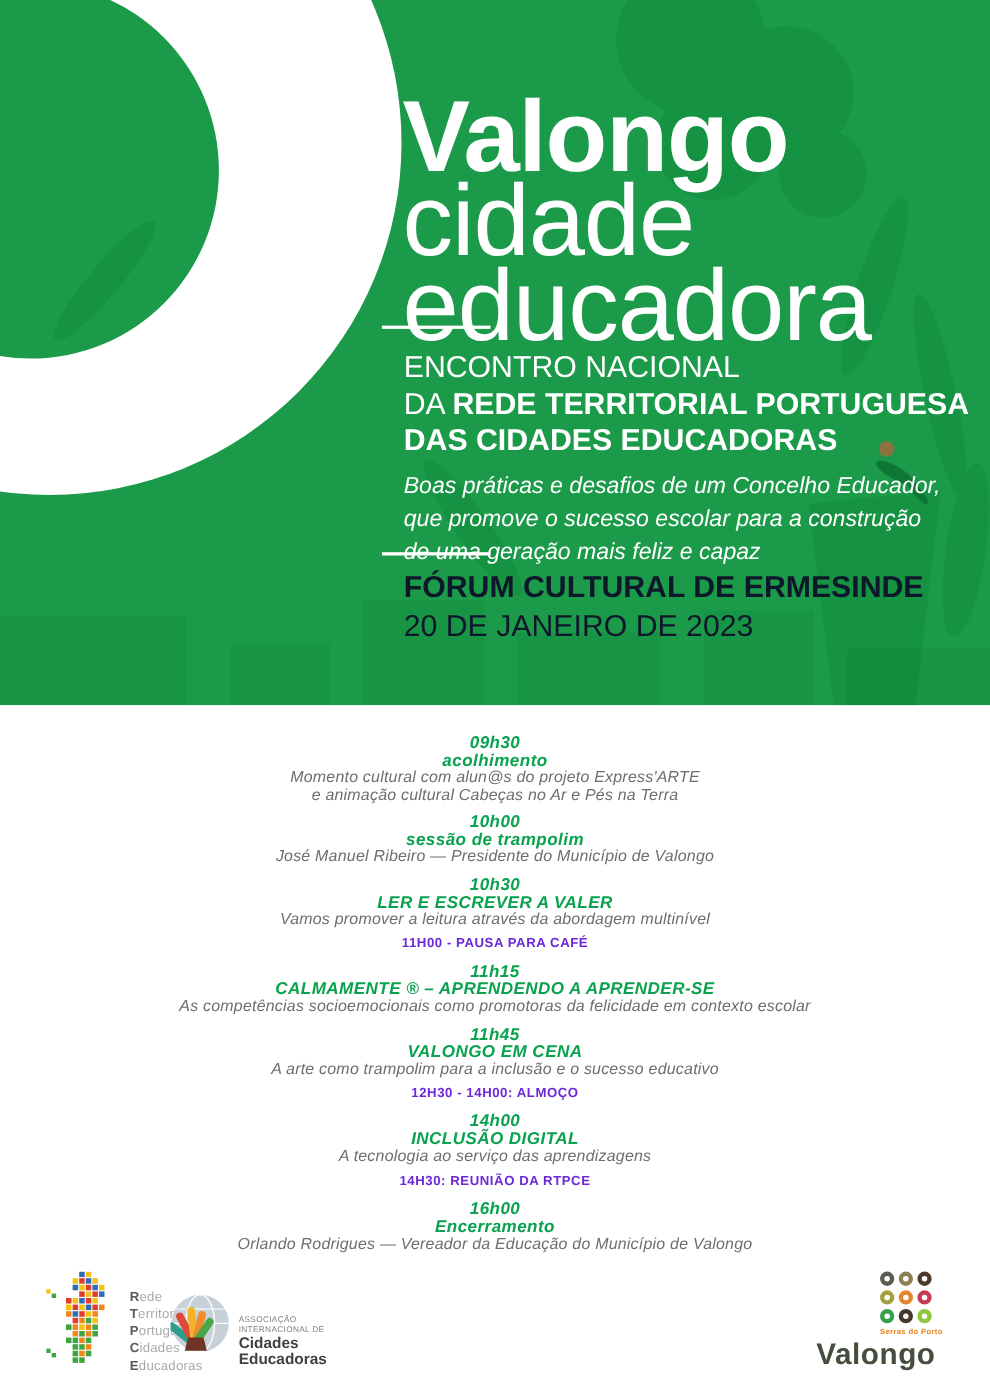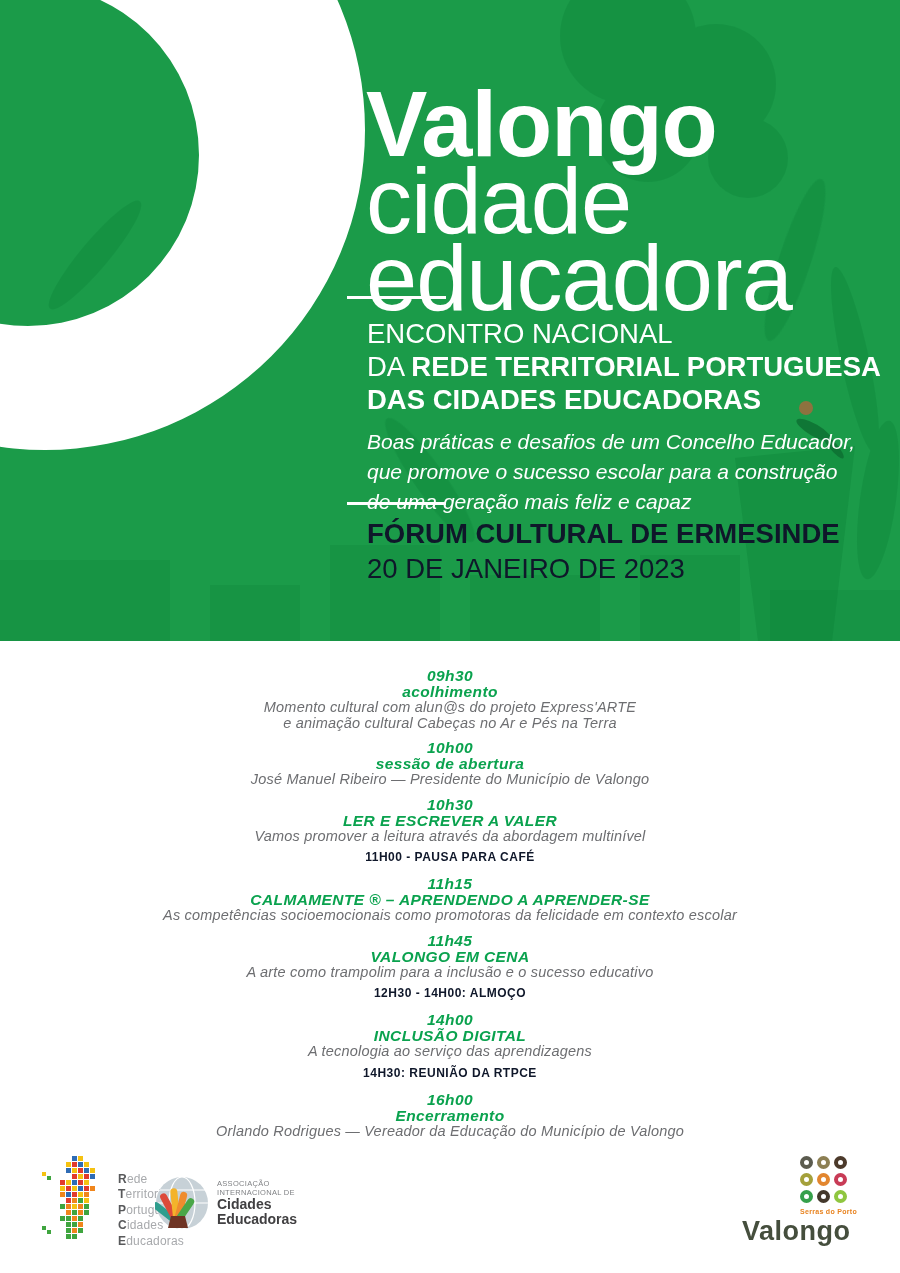--- a/index.html
+++ b/index.html
@@ -18,29 +18,29 @@
   .event .b { font-weight:700; }
   .event-sub { margin-top:11px; font-style:italic; font-size:21px; line-height:30px; font-weight:400; }
   .venue { position:absolute; left:367px; top:516px; color:#0f172a; font-size:27.5px; line-height:35px; }
   .venue-name { font-weight:700; }
 
   
   .schedule { position:absolute; left:0; top:641px; width:900px; text-align:center; padding-top:27px; }
   .session { margin-bottom:9px;font-style:italic; }
   .s-time, .s-title { color:#0aa24e; font-weight:700; font-size:15.5px; line-height:16px; letter-spacing:0.4px; }
   .s-desc { color:#6d6e71; font-size:14.5px; line-height:15.5px; letter-spacing:0.2px; }
-  .break { color:#0f172a; font-weight:700; font-size:12px; line-height:13px; margin:-2px 0 12px; letter-spacing:0.5px; }
+  .break { color:#6d28d9; font-weight:700; font-size:12px; line-height:13px; margin:-2px 0 12px; letter-spacing:0.5px; }
 
   
   .footer { position:absolute; left:0; top:1148px; width:900px; height:125px; }
   .logo-rtpce { position:absolute; left:42px; top:8px; display:flex; }
   .rtpce-text { margin-left:10px; margin-top:16px; font-size:12px; line-height:15.4px; color:#a7a9ac; letter-spacing:0.2px; }
   .rtpce-text b { color:#58595b; font-weight:700; }
   .logo-aice { position:absolute; left:155px; top:28px; display:flex; }
-  .aice-text { margin-left:8px; margin-top:4px; }
+  .aice-text { margin-left:8px; margin-top:20px; }
   .aice-small { font-size:7.5px; line-height:8.5px; color:#808285; letter-spacing:0.3px; }
   .aice-bold { font-size:14px; line-height:14.5px; color:#414042; font-weight:700; }
   .logo-valongo { position:absolute; left:742px; top:8px; width:150px; }
   .vrings { display:grid; grid-template-columns:repeat(3,13px); gap:4px; margin-left:58px; }
   .vring { width:13px; height:13px; border-radius:50%; border:4px solid #555; background:#fff; box-sizing:border-box; }
   .vr0{border-color:#5b5b4f}.vr1{border-color:#8c7f53}.vr2{border-color:#4c3a2b}
   .vr3{border-color:#a4a03b}.vr4{border-color:#e2862f}.vr5{border-color:#c83b56}
   .vr6{border-color:#36a04b}.vr7{border-color:#43382b}.vr8{border-color:#8fc63f}
   .v-serras { margin:5px 0 0 58px; font-size:7px; font-weight:700; color:#e8821e; letter-spacing:0.3px; }
   .v-wordmark { margin-top:1px; font-size:27px; font-weight:800; color:#454e3d; letter-spacing:0.5px; }
@@ -120,21 +120,21 @@
 
     <div class="session">
       <div class="s-time">09h30</div>
       <div class="s-title">acolhimento</div>
       <div class="s-desc">Momento cultural com alun@s do projeto Express'ARTE</div>
       <div class="s-desc">e animação cultural Cabeças no Ar e Pés na Terra</div>
     </div>
 
     <div class="session">
       <div class="s-time">10h00</div>
-      <div class="s-title">sessão de abertura</div>
+      <div class="s-title">sessão de trampolim</div>
       <div class="s-desc">José Manuel Ribeiro — Presidente do Município de Valongo</div>
     </div>
 
     <div class="session">
       <div class="s-time">10h30</div>
       <div class="s-title">LER E ESCREVER A VALER</div>
       <div class="s-desc">Vamos promover a leitura através da abordagem multinível</div>
     </div>
 
     <div class="break">11H00 - PAUSA PARA CAFÉ</div>

